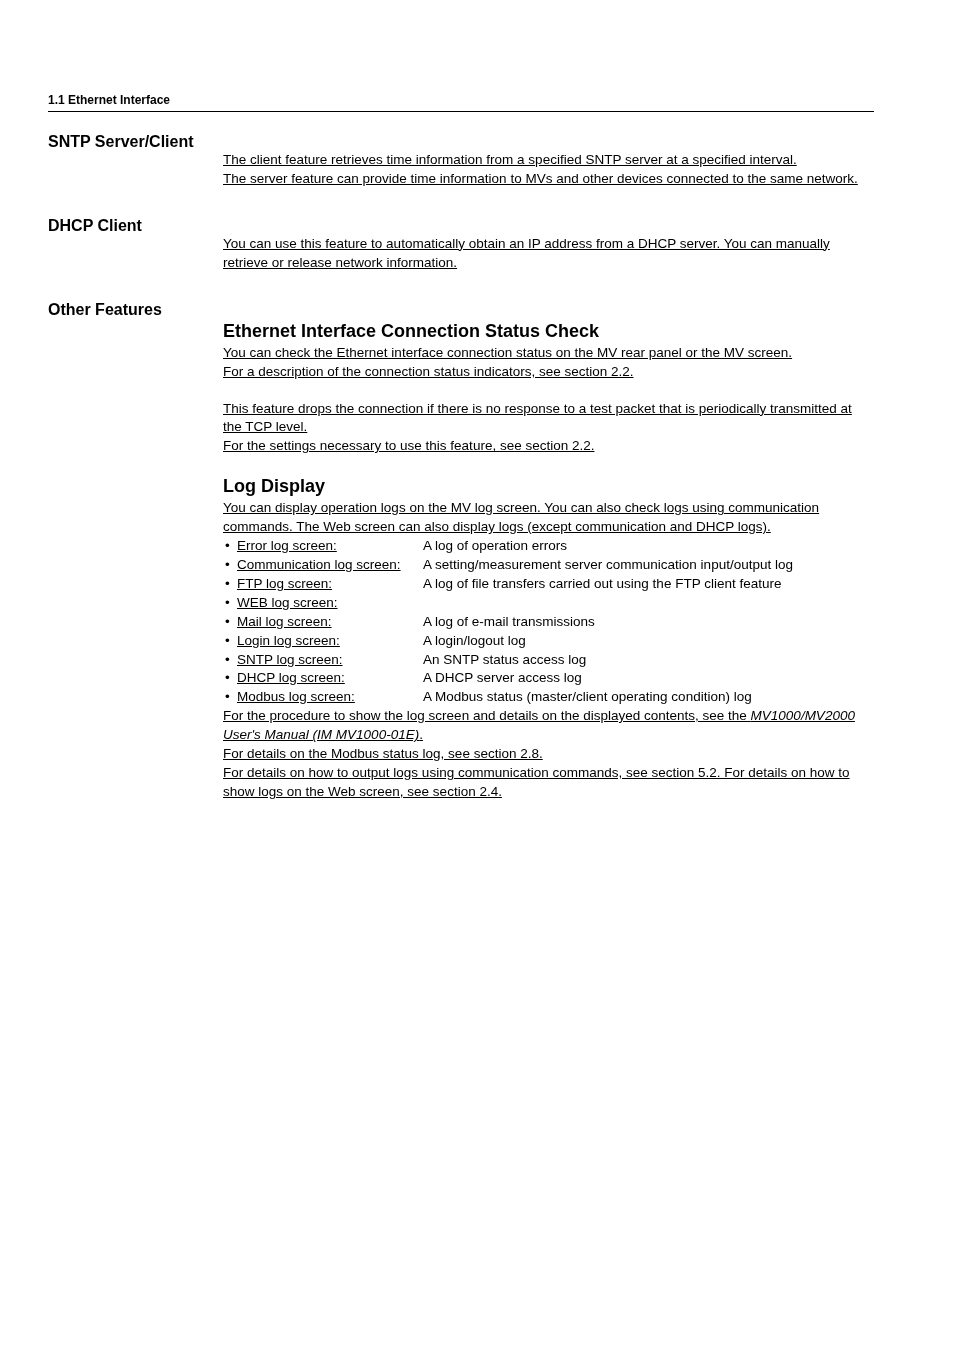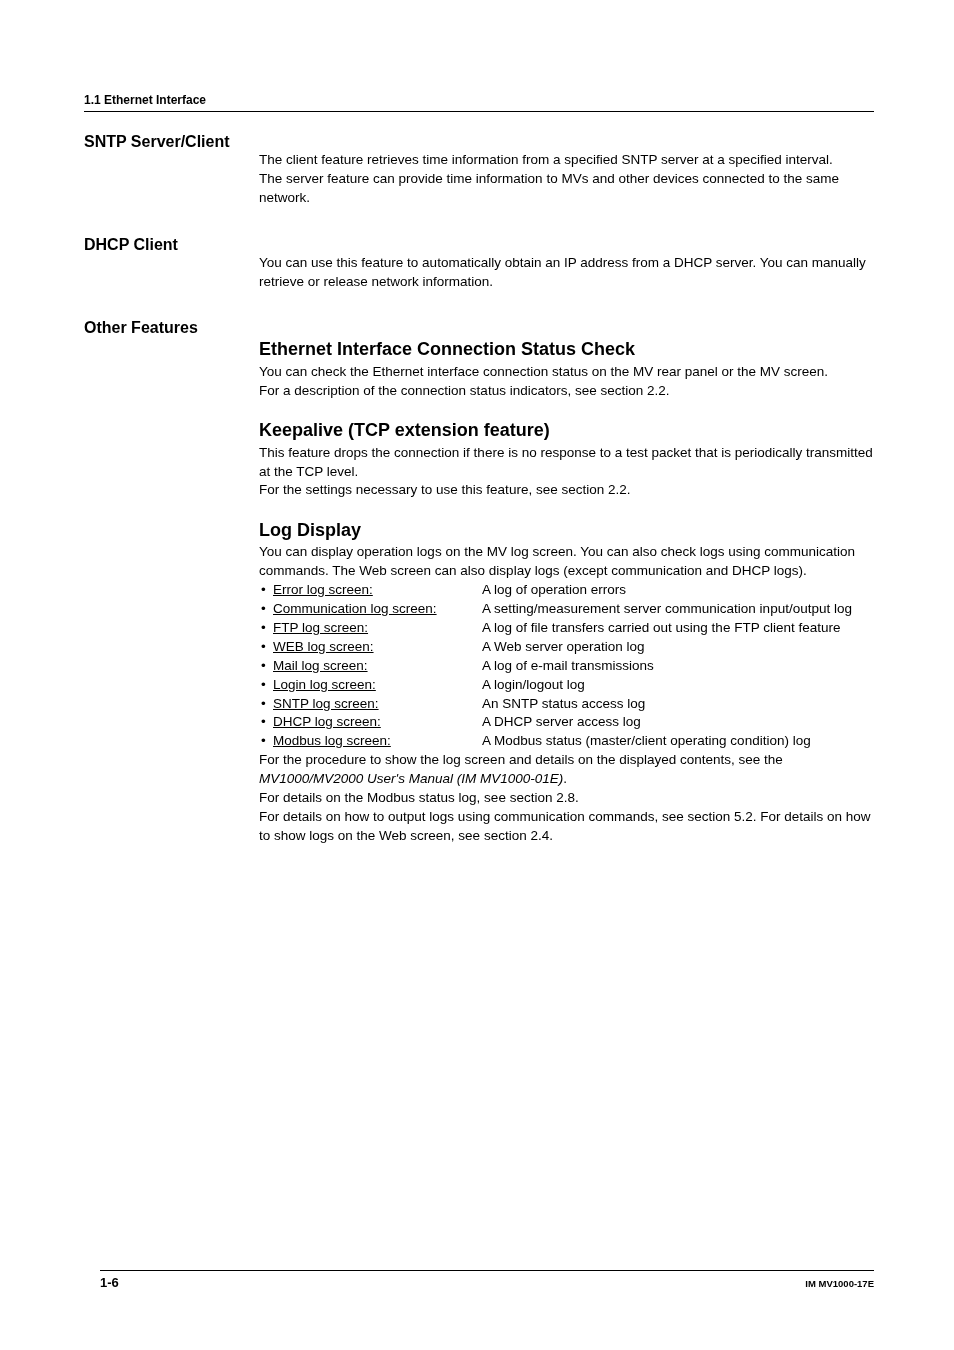--- a/index.html
+++ b/index.html
@@ -5,21 +5,21 @@
   * { box-sizing: border-box; margin: 0; padding: 0; }
   html, body { width: 954px; height: 1350px; background: #fff; }
   body {
     font-family: Arial, Helvetica, sans-serif;
     color: #000;
     position: relative;
   }
   .page {
     width: 954px;
     height: 1350px;
-    padding: 90px 80px 50px 84px;
+    padding: 90px 80px 50px 48px;
     position: relative;
   }
   .header-line {
     border-bottom: 1.5px solid #000;
     margin-bottom: 3px;
     padding-bottom: 3px;
   }
   .header-text {
     font-size: 12px;
     font-weight: bold;
@@ -30,28 +30,28 @@
   .right-col { flex: 1; font-size: 13.5px; line-height: 1.4; }
   .h2 {
     font-size: 16px;
     font-weight: bold;
     margin-top: 6px;
   }
   .h3 {
     font-size: 18px;
     font-weight: bold;
   }
-  .para { margin-bottom: 0px; }
+  .para { margin-bottom: 0px; text-decoration: underline; }
   .sec-gap { height: 22px; }
   .sub-gap { height: 18px; }
   .log-table { width: 100%; }
   .log-row { display:flex; align-items:flex-start; }
   .bullet { width: 14px; flex-shrink:0; padding-left:2px; }
   .log-label { width: 186px; flex-shrink:0;text-decoration:underline; }
-  .log-desc { flex:1;margin-left:23px; }
+  .log-desc { flex:1; }
   .italic { font-style: italic; }
   .footer {
     position: absolute;
     bottom: 60px;
     left: 100px;
     right: 80px;
     border-top: 1.5px solid #000;
     padding-top: 4px;
     display: flex;
     justify-content: space-between;
@@ -116,21 +116,20 @@
         <div class="para">You can check the Ethernet interface connection status on the MV rear panel or the MV screen.</div>
         <div class="para">For a description of the connection status indicators, see section 2.2.</div>
       </div>
     </div>
 
     <div class="sub-gap"></div>
 
     <div class="row">
       <div class="left-col"></div>
       <div class="right-col">
-        <div class="h3">Keepalive (TCP extension feature)</div>
         <div class="para">This feature drops the connection if there is no response to a test packet that is periodically transmitted at the TCP level.</div>
         <div class="para">For the settings necessary to use this feature, see section 2.2.</div>
       </div>
     </div>
 
     <div class="sub-gap"></div>
 
     <div class="row">
       <div class="left-col"></div>
       <div class="right-col">
@@ -148,21 +147,20 @@
               <div class="log-desc">A setting/measurement server communication input/output log</div>
             </div>
           <div class="log-row">
               <div class="bullet">•</div>
               <div class="log-label">FTP log screen:</div>
               <div class="log-desc">A log of file transfers carried out using the FTP client feature</div>
             </div>
           <div class="log-row">
               <div class="bullet">•</div>
               <div class="log-label">WEB log screen:</div>
-              <div class="log-desc">A Web server operation log</div>
             </div>
           <div class="log-row">
               <div class="bullet">•</div>
               <div class="log-label">Mail log screen:</div>
               <div class="log-desc">A log of e-mail transmissions</div>
             </div>
           <div class="log-row">
               <div class="bullet">•</div>
               <div class="log-label">Login log screen:</div>
               <div class="log-desc">A login/logout log</div>
@@ -184,18 +182,14 @@
             </div>
         </div>
         <div class="para"><span>For the procedure to show the log screen and details on the displayed contents, see the </span><span class="italic">MV1000/MV2000 User's Manual (IM MV1000-01E)</span><span>.</span></div>
         <div class="para">For details on the Modbus status log, see section 2.8.</div>
         <div class="para">For details on how to output logs using communication commands, see section 5.2. For details on how to show logs on the Web screen, see section 2.4.</div>
       </div>
     </div>
 
   </div>
 
-  <div class="footer">
-    <span class="footer-left">1-6</span>
-    <span class="footer-right">IM MV1000-17E</span>
-  </div>
 
 </div>
 
 </body></html>

